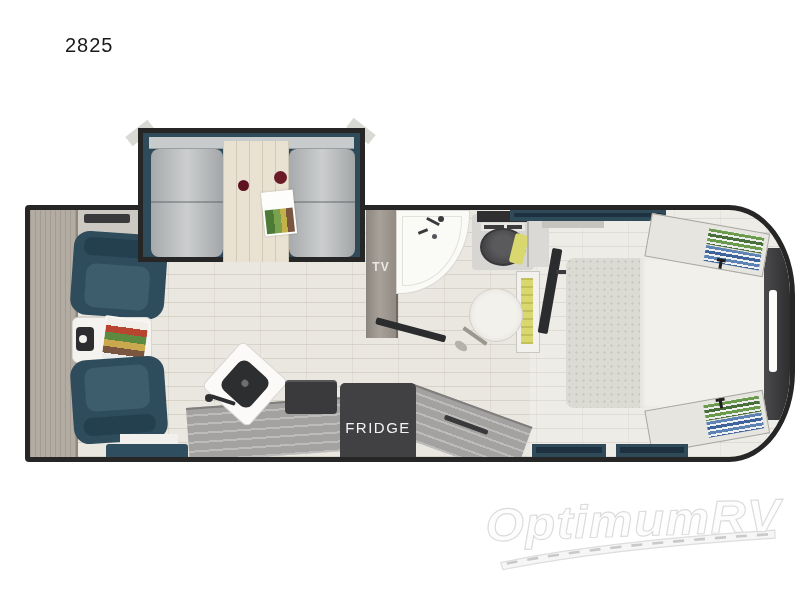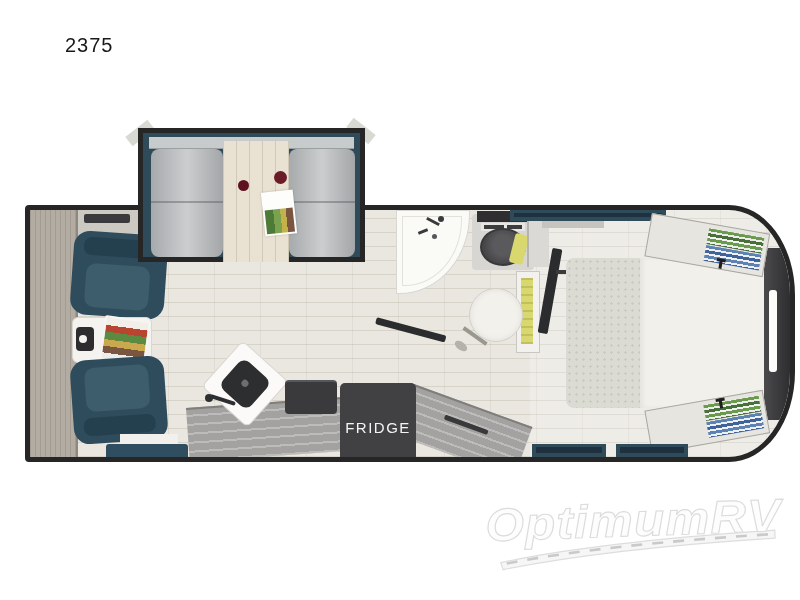--- a/index.html
+++ b/index.html
@@ -132,21 +132,21 @@
   .slide-frame-seg{position:absolute;top:124px;height:10px;background:var(--wall,#262626);}
 
   
   .watermark{left:470px;top:484px;transform:rotate(-2deg);}
 </style>
 </head>
 <body>
 
 <div class="stage">
 
-  <div class="abs model-number">2375</div>
+  <div class="abs model-number">2825</div>
 
   <div class="abs slide-chamfer" style="left:126px;top:127px;transform:rotate(-38deg);"></div>
   <div class="abs slide-chamfer" style="left:347px;top:125px;transform:rotate(38deg);"></div>
 
   <div class="abs rv-body">
     <div class="abs bedroom-light"></div>
 
     <div class="abs wood front-cabinet"></div>
     <div class="abs overhead"></div>
     <div class="abs overhead-vent"></div>
@@ -174,20 +174,23 @@
     <div class="abs faucet-arm"></div>
     <div class="abs faucet-dot"></div>
     <div class="abs stove"></div>
     <div class="abs counter counter-angled">
       <span class="counter-handle"></span>
     </div>
     <div class="abs fridge">
       <span class="fridge-label">FRIDGE</span>
     </div>
 
+    <div class="abs tv-wall">
+      <span class="tv-label">TV</span>
+    </div>
     <div class="abs tv-living"></div>
 
     <div class="abs shower">
         <span class="shower-inner"></span>
       </div>
     <div class="abs fx1"></div>
     <div class="abs fx2"></div>
     <div class="abs fx3"></div>
     <div class="abs fx4"></div>
     <div class="abs toilet-platform"></div>

